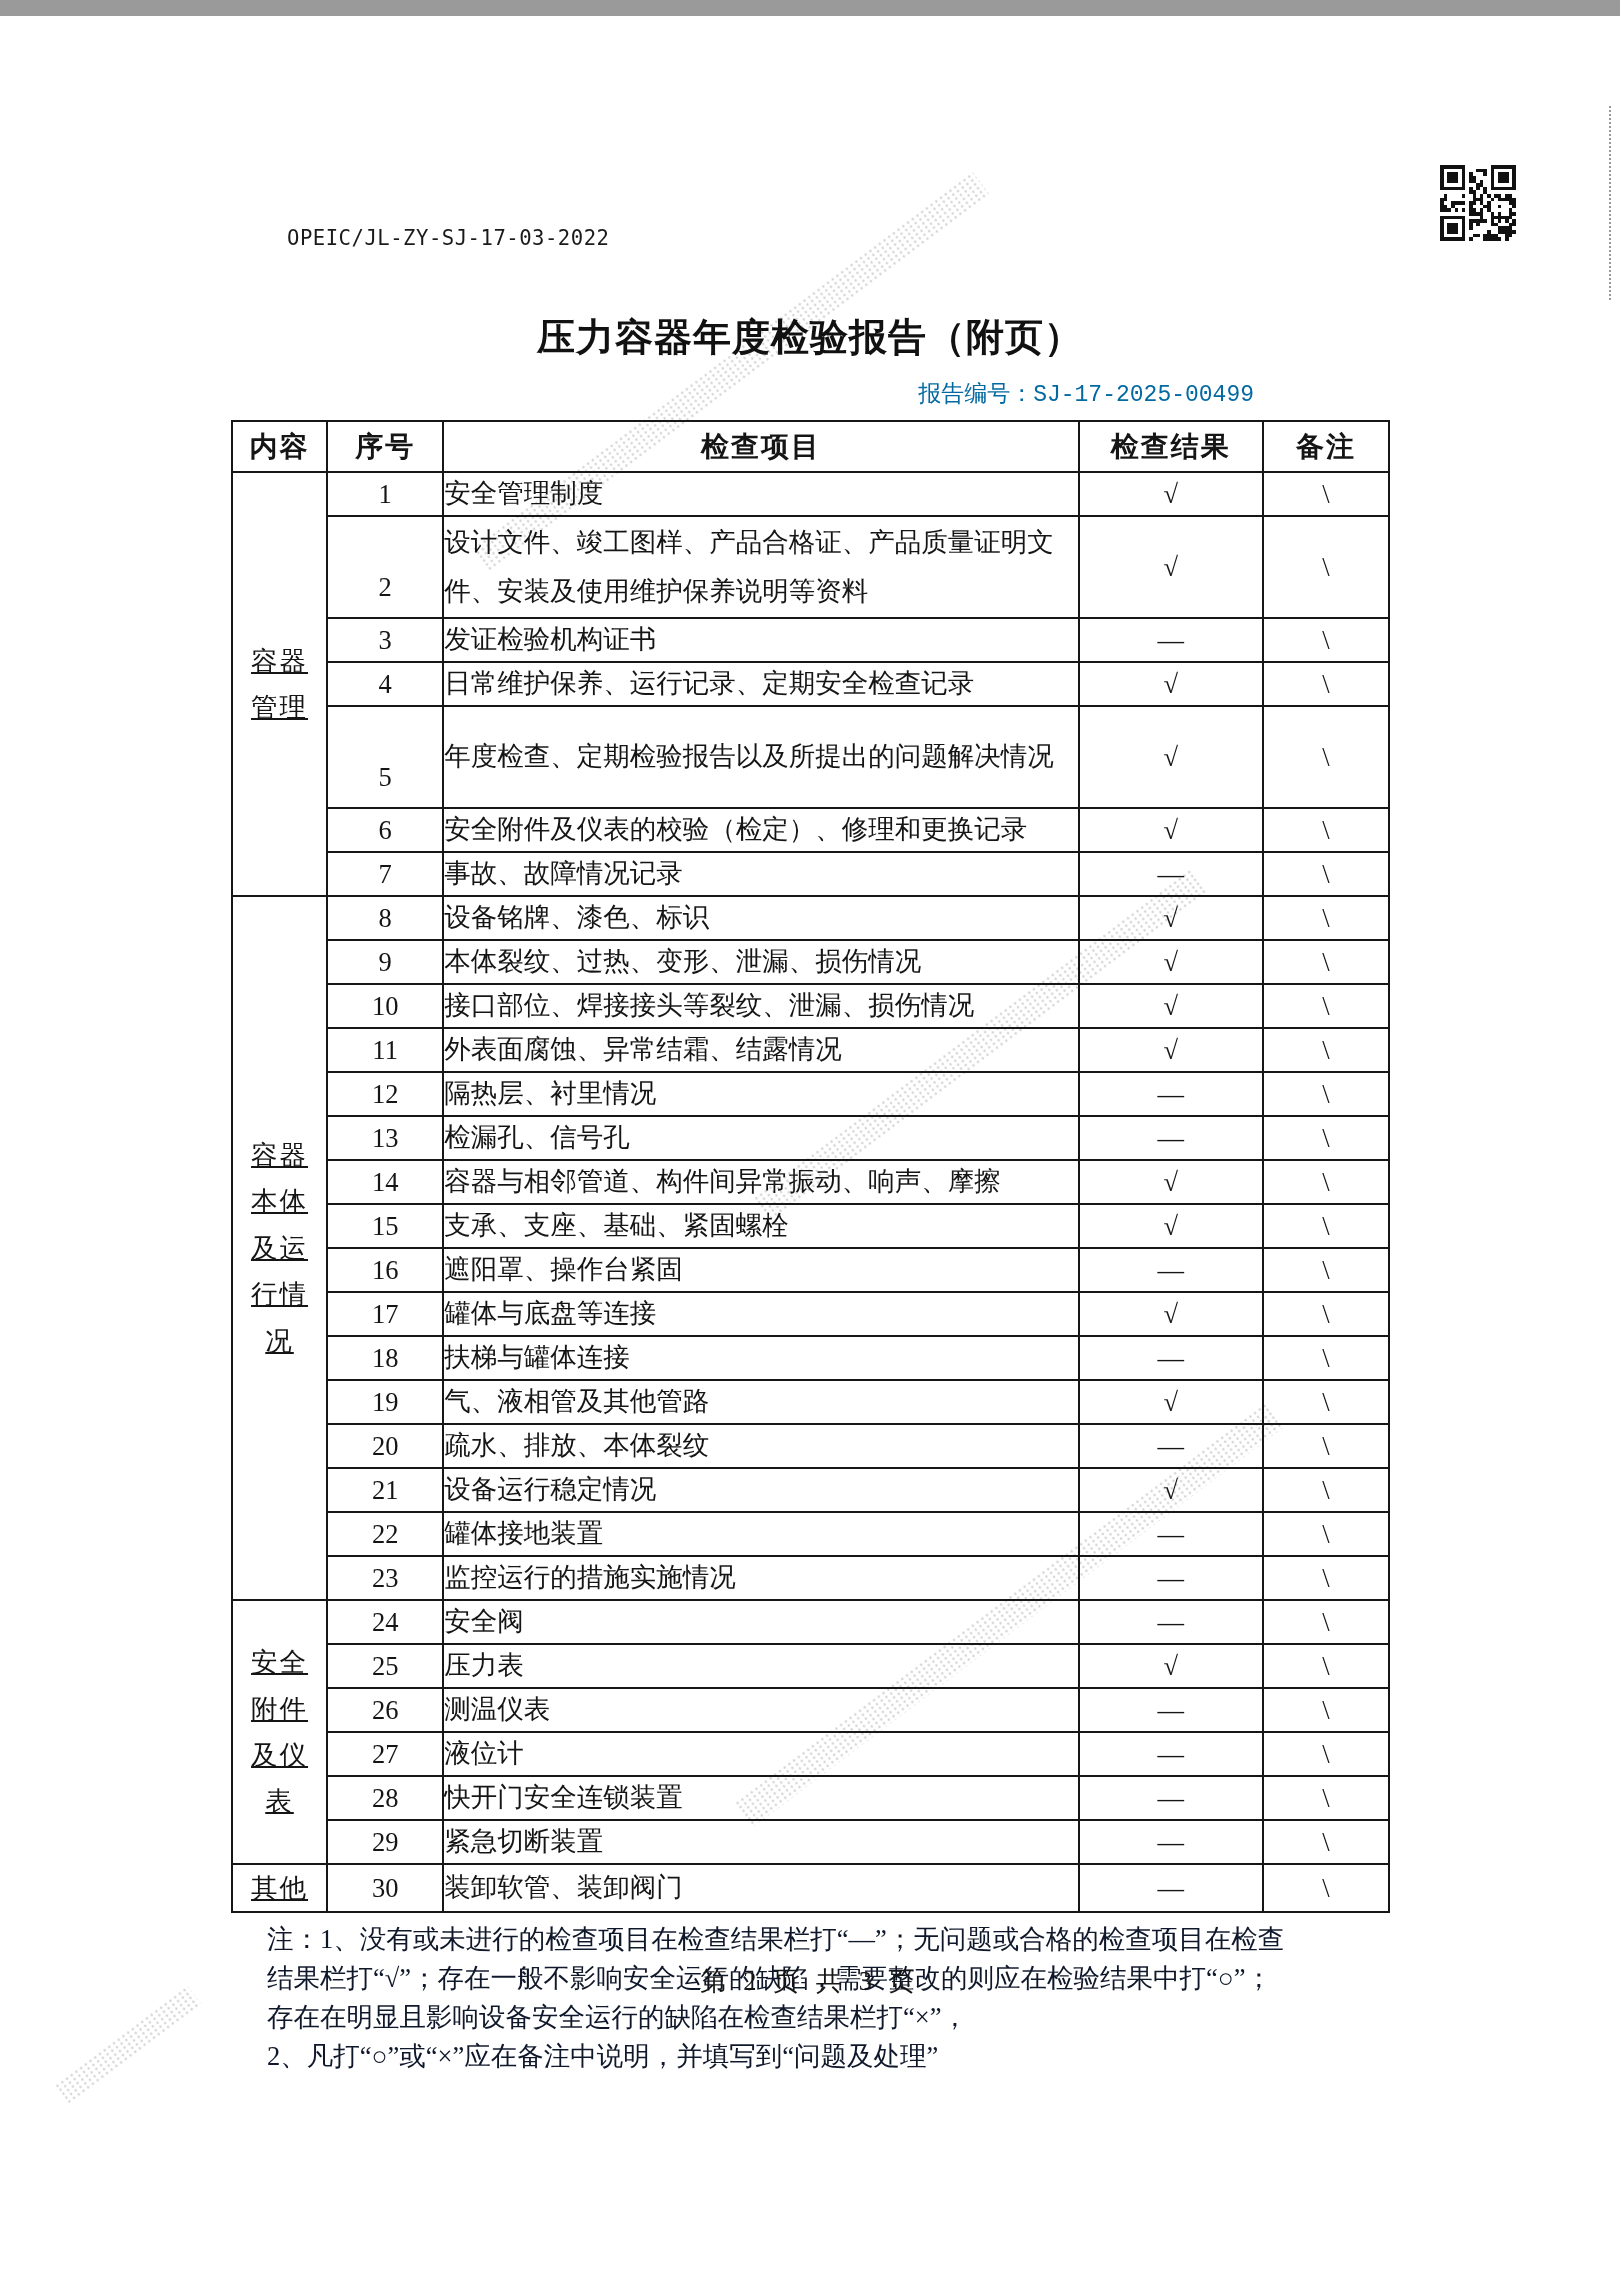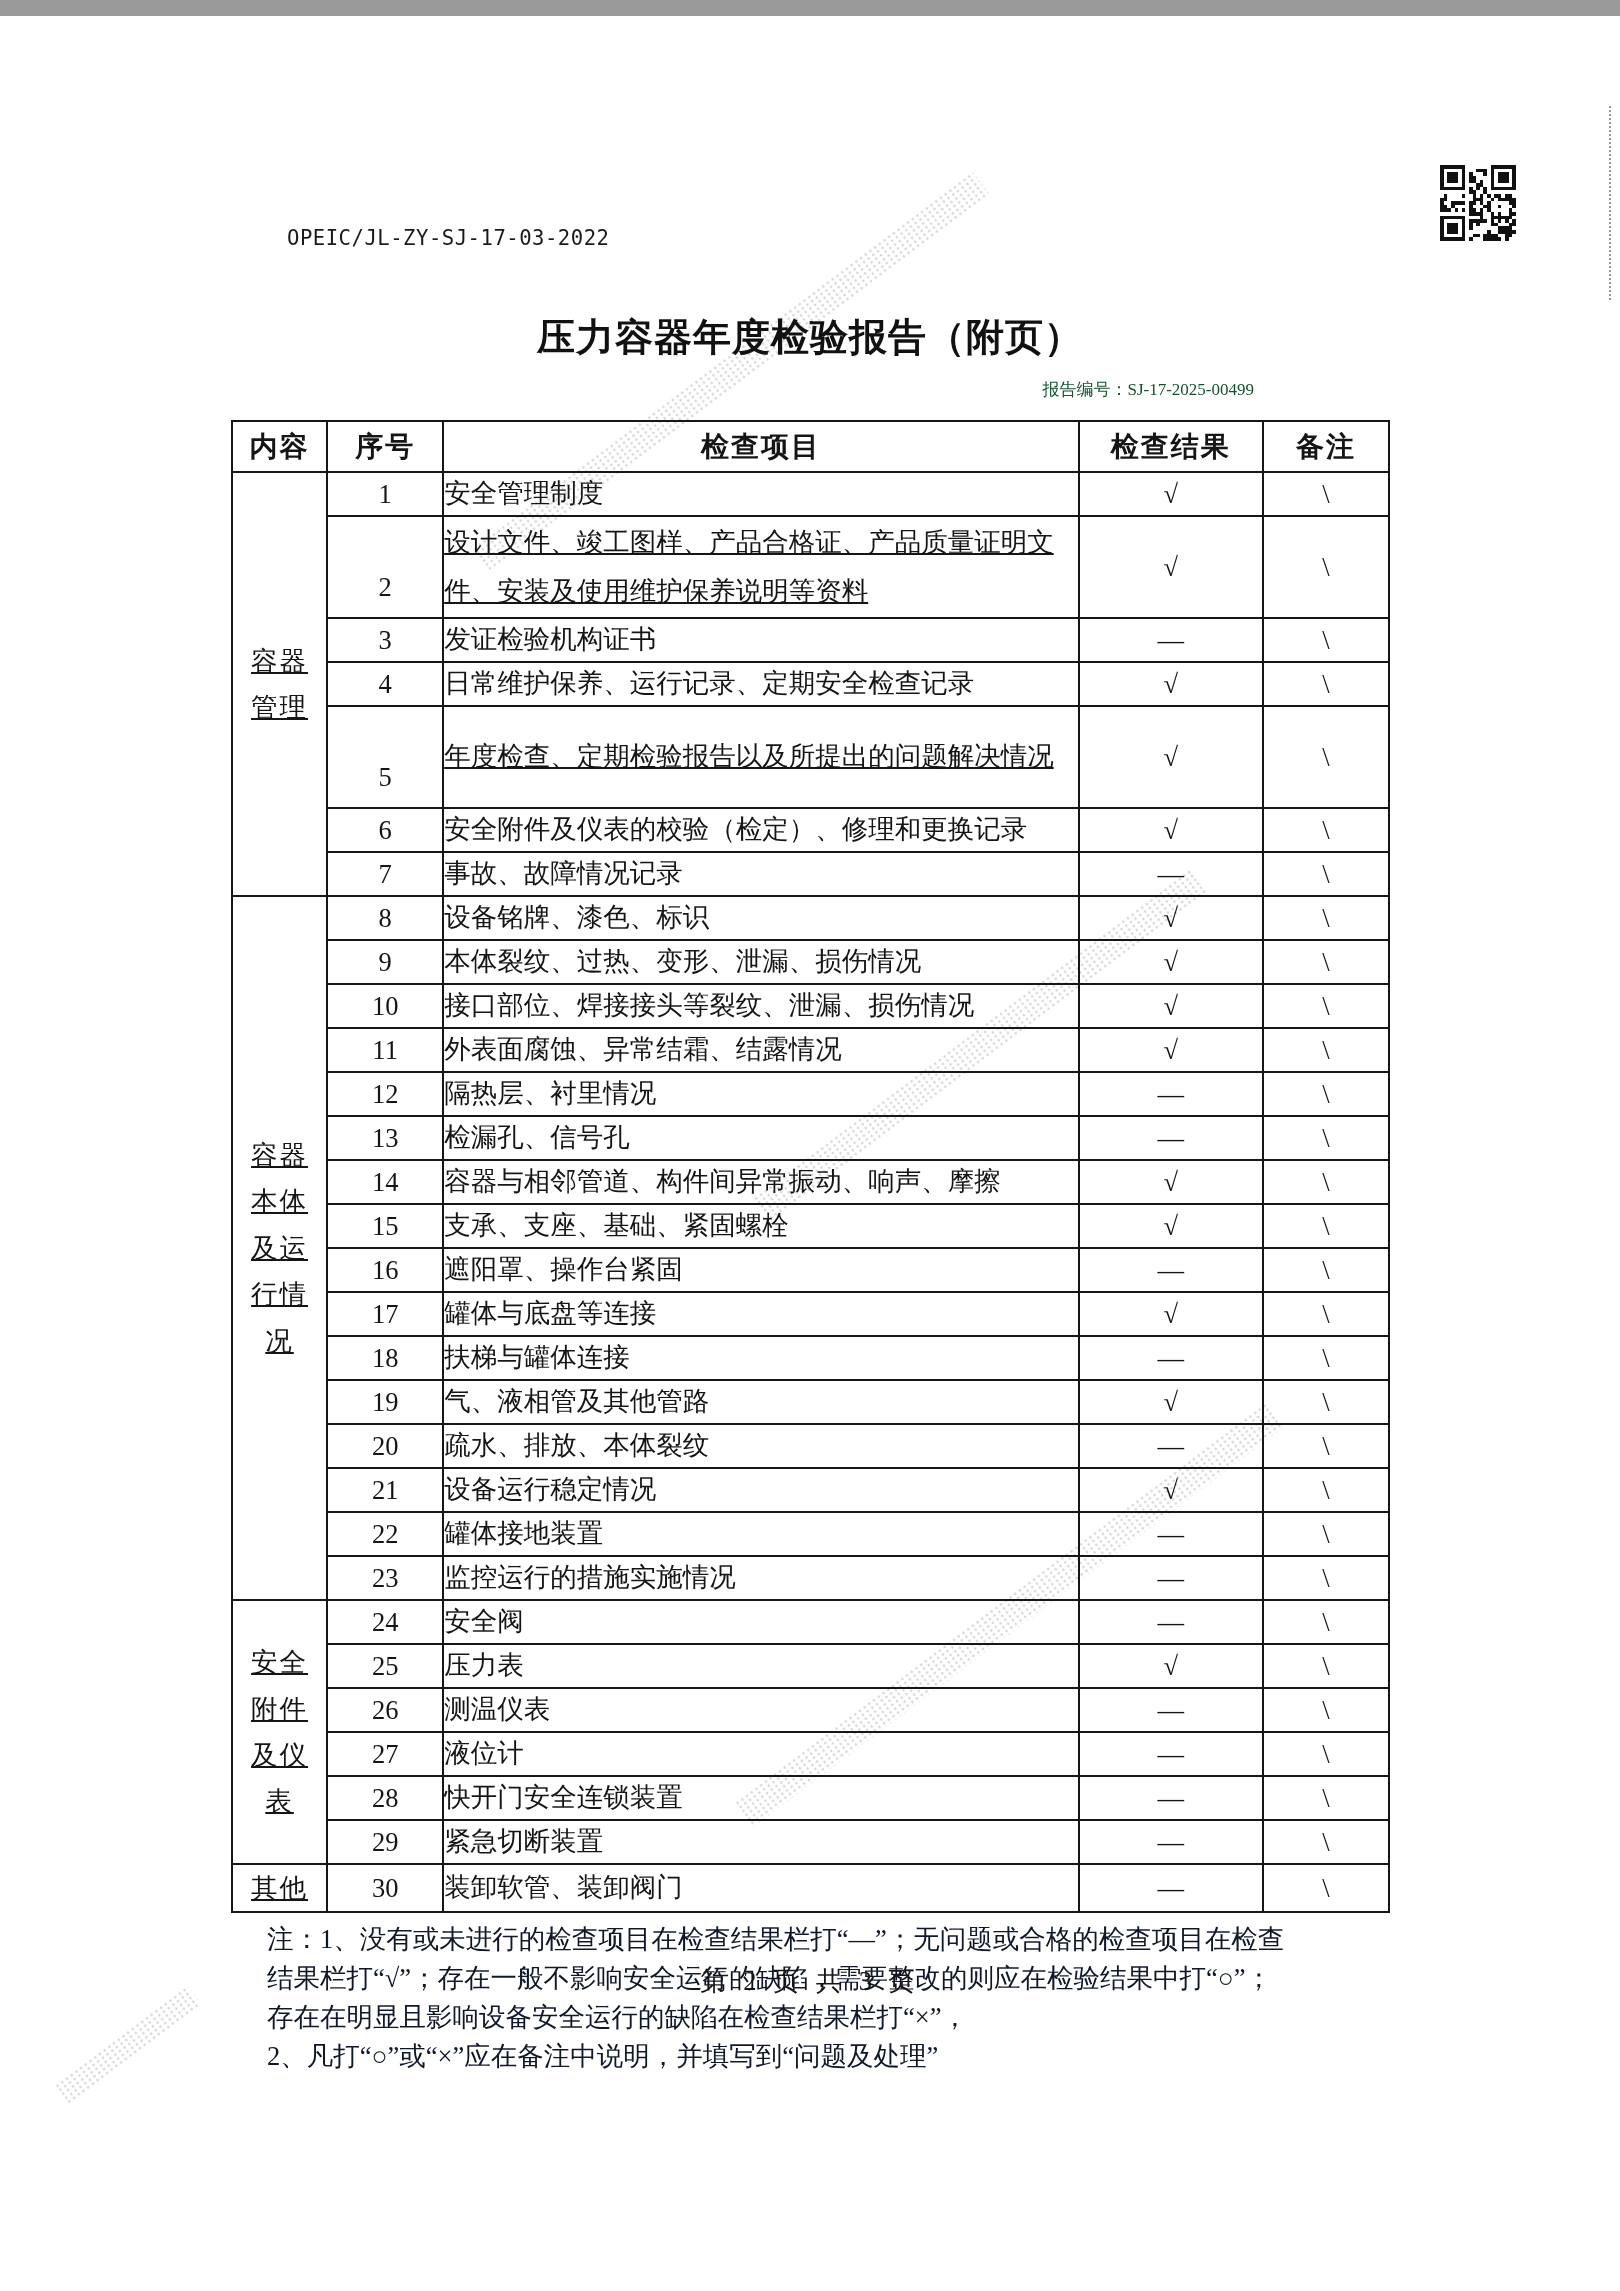--- a/index.html
+++ b/index.html
@@ -18,21 +18,21 @@
     position:absolute; left:1609px; top:90px; height:194px; width:0;
     border-left:2.9px dotted rgba(70,70,70,.55);
   }
   .title {
     position:absolute; left:0; right:0; top:296px; text-align:center;
     font-family:Liberation Serif, serif; font-weight:bold;
     font-size:38px; letter-spacing:1px; color:#111;
   }
   .report-no {
     position:absolute; top:362px; right:366px;
-    font-size:17px; color:#14532d;
+    font-size:23px; color:#0369a1;font-family:Liberation Mono, monospace;
   }
   table.insp-table {
     position:absolute; left:231px; top:404px; width:1159px;
     border-collapse:collapse; table-layout:fixed;
     border:2.9px solid #161616;
   }
   .insp-table th, .insp-table td {
     border:solid #161616; border-width:2.9px 2px;
     padding:0; overflow:hidden;
   }
@@ -44,21 +44,21 @@
   .insp-table tr.row { height:44px; }
   .insp-table tr.row.tall { height:102px; }
   .insp-table td { font-size:26.5px; }
   .group-cell {
     text-align:center; white-space:pre-line; vertical-align:middle;
     font-size:27.4px; line-height:1.75; letter-spacing:2px;text-decoration:underline;
   }
   .no-cell { text-align:center; }
   .tall .no-cell { vertical-align:bottom; padding-bottom:13.7px; }
   .item-cell { text-align:left; padding:2px 7.8px 2px 13.7px; line-height:1.5; }
-  .tall .item-cell { line-height:1.85;text-decoration:underline; }
+  .tall .item-cell { line-height:1.85; }
   .result-cell { text-align:center; font-size:27.4px; }
   .remark-cell { text-align:center; font-size:29px; }
   .notes {
     position:absolute; left:267px; top:1904px; width:1142px;
     font-size:26.5px; line-height:39px; white-space:pre-line; color:#0f172a;
   }
   .page-footer {
     position:absolute; left:0; right:0; top:1947px; text-align:center;
     font-size:26.5px; letter-spacing:4.9px; color:#161616;
   }

